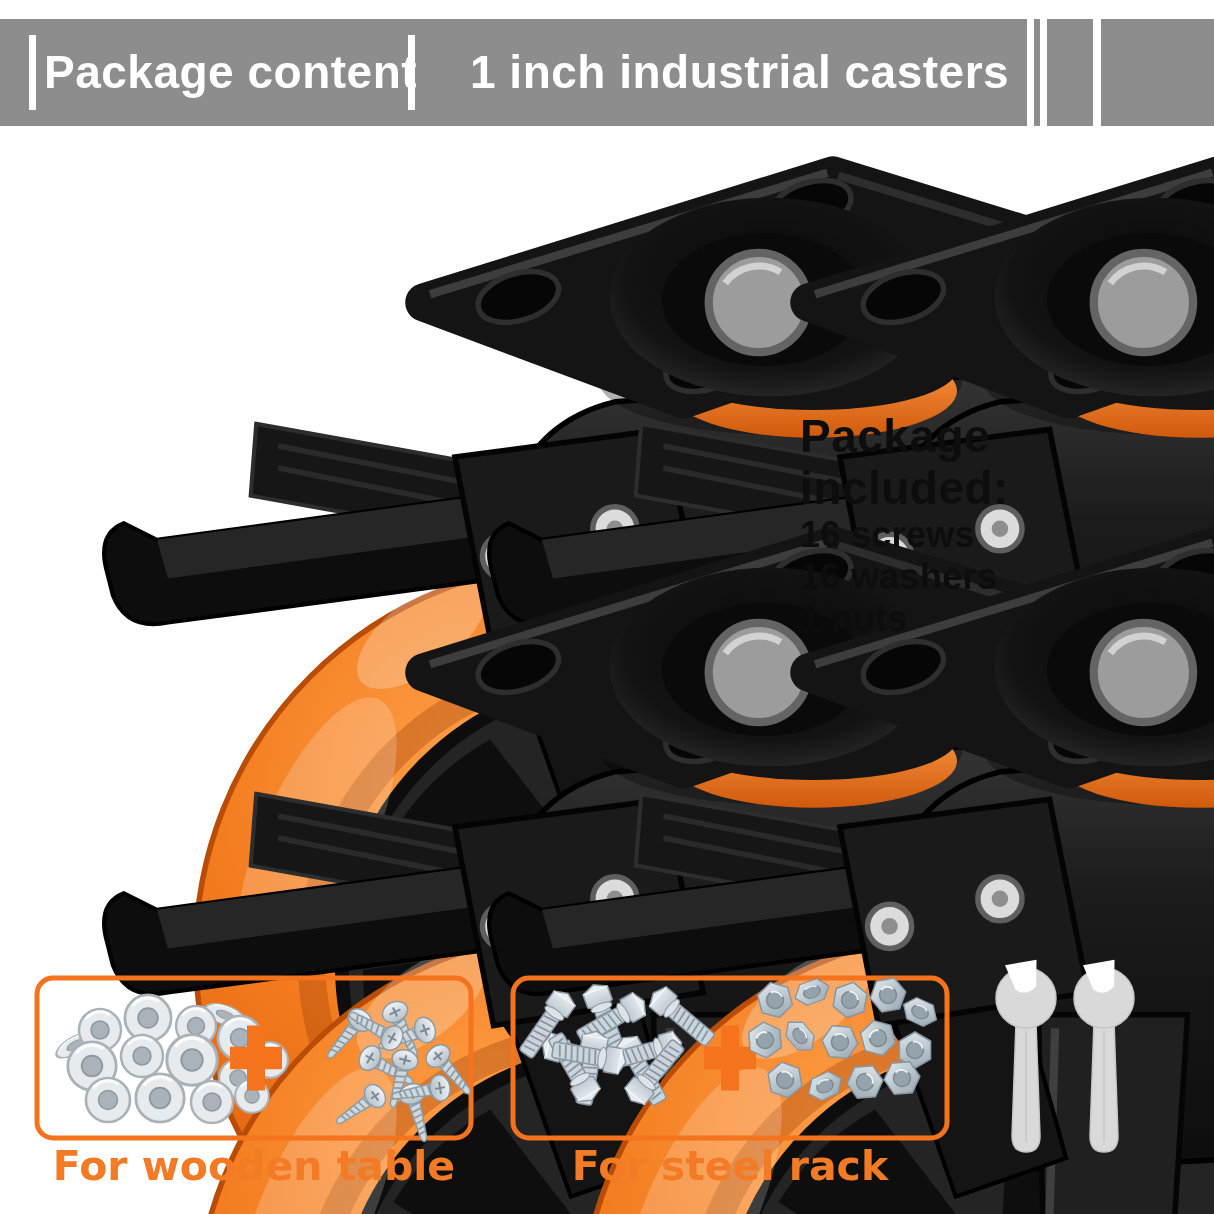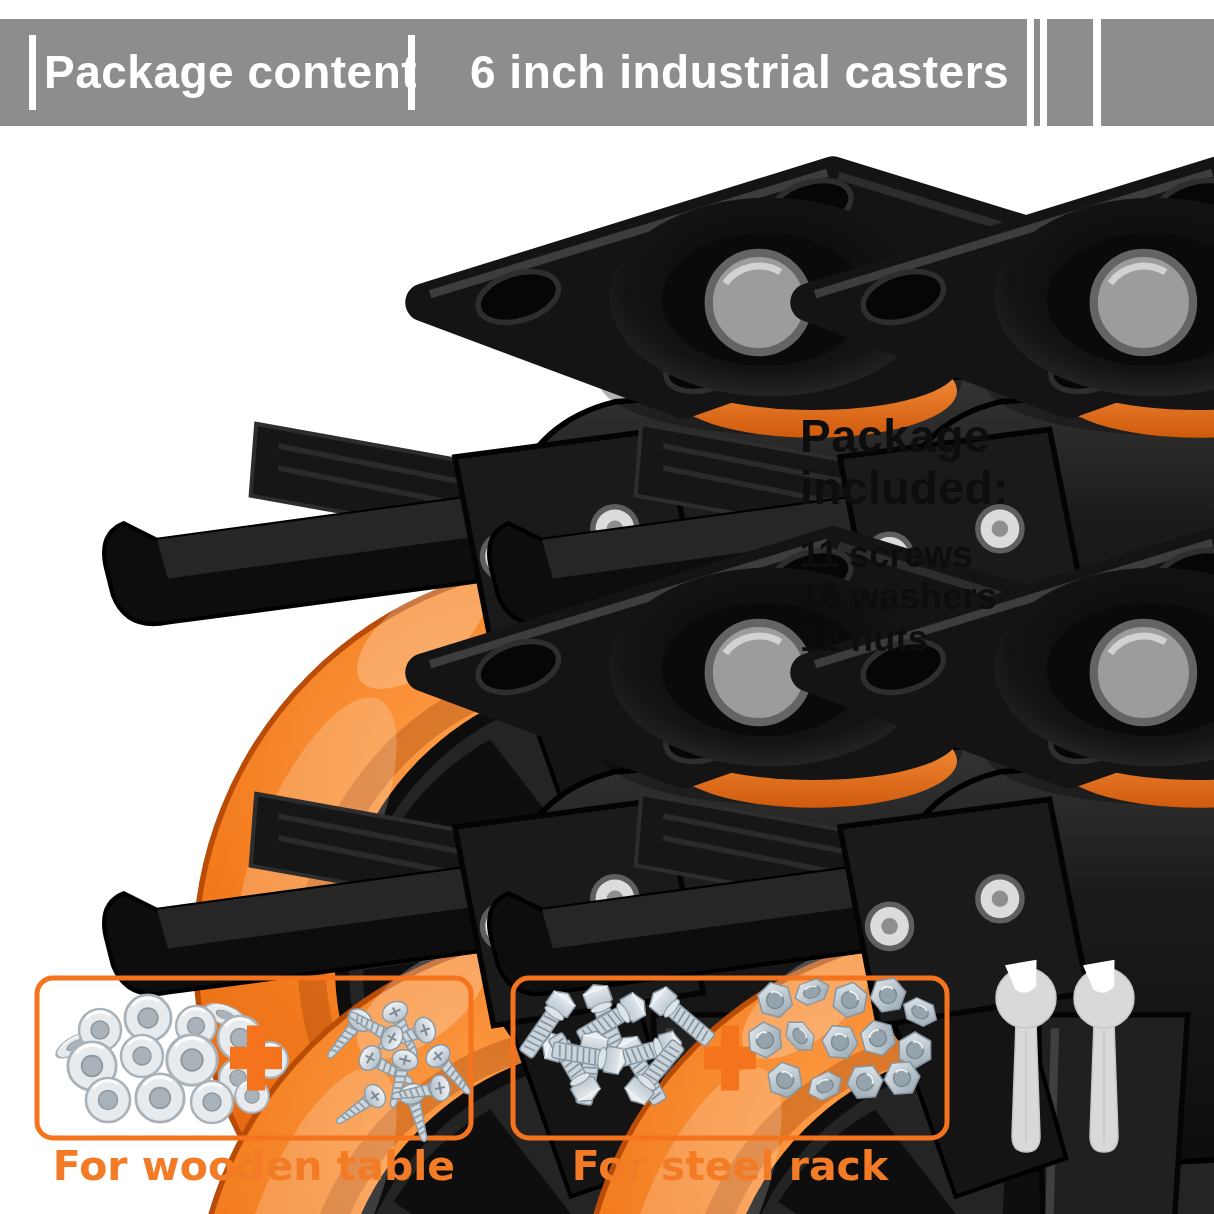--- a/index.html
+++ b/index.html
@@ -19,21 +19,21 @@
   .tick-left{left:29px;}
   .tick-sep{left:408px;}
   .htext{
     position:absolute;top:27px;height:52px;line-height:52px;
     color:#ffffff;font-size:46px;font-weight:bold;white-space:nowrap;letter-spacing:0.5px;
   }
   .htext.left{left:44px;}
   .htext.right{left:470px;}
   
   .pkg{position:absolute;left:800px;top:410px;width:410px;color:#0d0d0d;}
-  .pkg-title{font-size:46px;font-weight:bold;line-height:52px;margin-bottom:20px;letter-spacing:0.5px;}
+  .pkg-title{font-size:46px;font-weight:bold;line-height:52px;margin-bottom:0;letter-spacing:0.5px;}
   .pkg-item{font-size:36px;font-weight:bold;line-height:42px;letter-spacing:0.3px;}
   
   .box-label{
     position:absolute;top:1142px;width:434px;text-align:center;
     color:var(--label,#f47b25);font-size:41px;font-weight:bold;letter-spacing:0px;
     font-family:"DejaVu Sans", sans-serif;
   }
   .label1{left:37px;}
   .label2{left:513px;}
 </style>
@@ -43,21 +43,21 @@
 <div class="stage">
 
   <div class="header">
     <div class="hseg hseg-main"></div>
     <div class="hseg hseg-s1"></div>
     <div class="hseg hseg-s2"></div>
     <div class="hseg hseg-s3"></div>
     <div class="tick tick-left"></div>
     <div class="htext left">Package content</div>
     <div class="tick tick-sep"></div>
-    <div class="htext right">6 inch industrial casters</div>
+    <div class="htext right">1 inch industrial casters</div>
   </div>
 
   <svg width="1214" height="1214" viewBox="0 0 1214 1214" style="position:absolute;left:0;top:0;">
     <defs>
       <radialGradient id="gTire" cx="38%" cy="28%" r="80%">
         <stop offset="0" stop-color="#ffa24d"></stop>
         <stop offset="0.45" stop-color="#f37c1e"></stop>
         <stop offset="0.8" stop-color="#e2620f"></stop>
         <stop offset="1" stop-color="#c94f08"></stop>
       </radialGradient>
@@ -260,21 +260,21 @@
       <use href="#nutShape" transform="translate(865,1082) rotate(55)"></use>
       <use href="#nutShape" transform="translate(902,1078) rotate(-5)"></use>
     </g>
 
     <use href="#wrenchShape" transform="translate(992,966)"></use>
     <use href="#wrenchShape" transform="translate(1070,966)"></use>
   </svg>
 
   <div class="pkg">
     <div class="pkg-title">Package included:</div>
-    <div class="pkg-item">11 screws</div>
+    <div class="pkg-item">16 screws</div>
     <div class="pkg-item">16 washers</div>
-    <div class="pkg-item">12 nuts</div>
+    <div class="pkg-item">1 nuts</div>
   </div>
 
   <div class="box-label label2">For steel rack</div>
   <div class="box-label label1">For wooden table</div>
 
 </div>
 
 </body></html>

